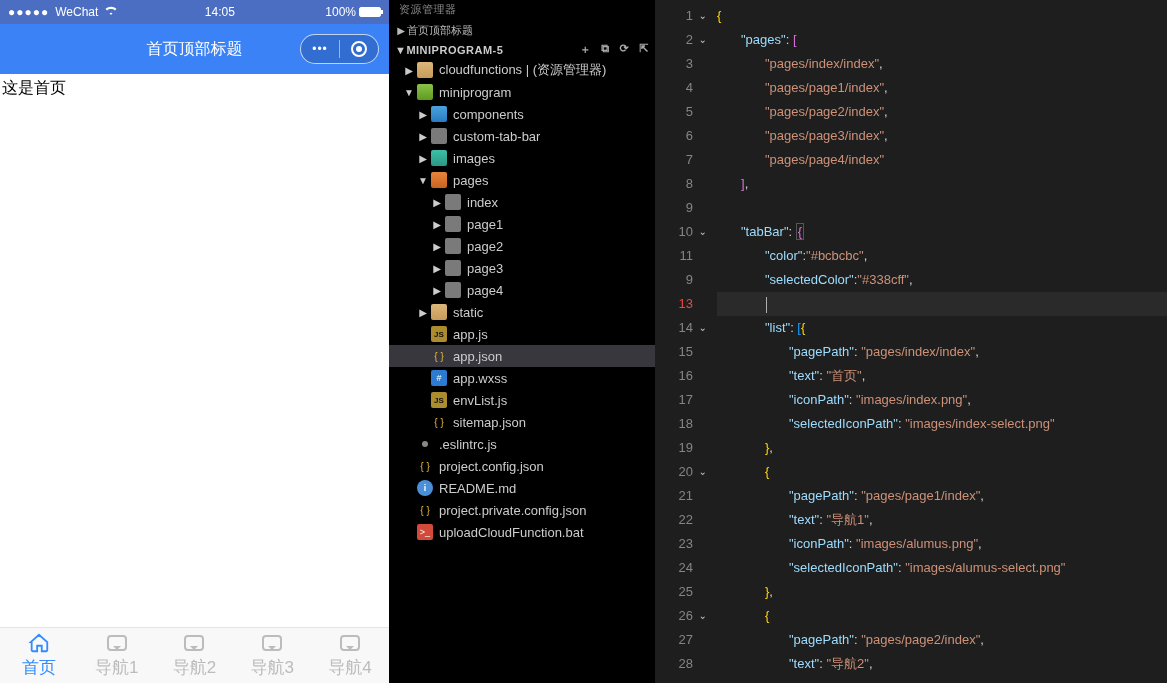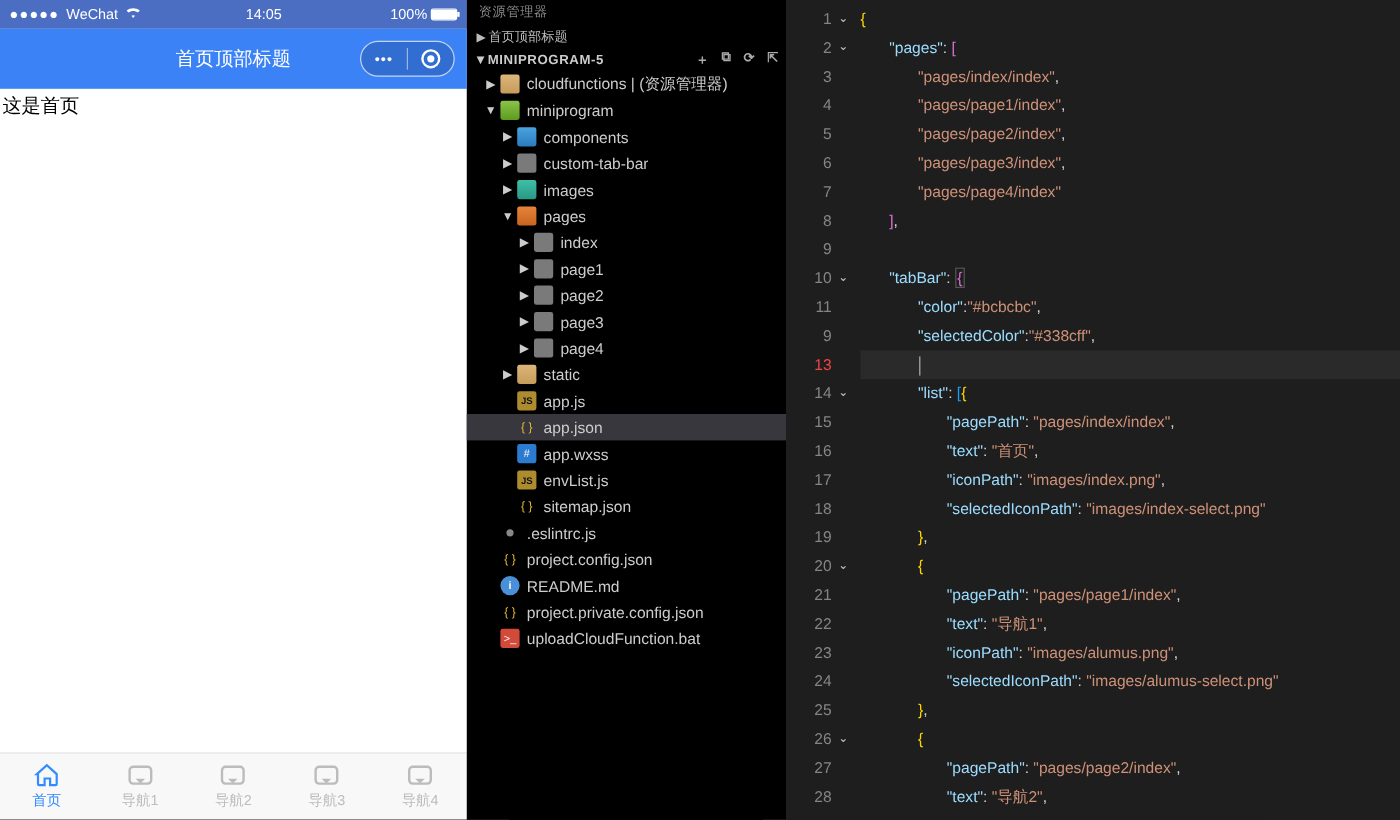--- a/index.html
+++ b/index.html
@@ -23,21 +23,21 @@
   .capsule .cbtn { width: 38px; height: 100%; display:flex; align-items:center; justify-content:center; color:#fff; font-size:16px;}
   .capsule .sep { width:1px; height:18px; background:rgba(255,255,255,.5);}
   .capsule .dots::before{content:"•••"; letter-spacing:1px; font-size:12px;}
   .capsule .ring{ width:16px; height:16px; border:2px solid #fff; border-radius:50%; display:flex; align-items:center; justify-content:center;}
   .capsule .ring::after{content:"";width:6px;height:6px;border-radius:50%;background:#fff;}
 
   .page-body { flex: 1; background: #fff; font-size: 16px; color:#000; padding:0; }
   .page-body .txt{ padding:4px 2px; }
 
   .tabbar { height: 56px; border-top: 1px solid #e5e5e5; display: flex; background:#f8f8f8;}
-  .tabbar .tab { flex: 1; display: flex; flex-direction: column; align-items: center; justify-content: center; font-size: 12px; color: #bcbcbc; gap:2px;}
+  .tabbar .tab { flex: 1; display: flex; flex-direction: column; align-items: center; justify-content: center; font-size: 17px; color: #bcbcbc; gap:2px;}
   .tabbar .tab.active { color: #338cff; }
   .tab .ticon{ width:22px; height:22px; display:flex; align-items:center; justify-content:center;}
   .chat-icon{ width:20px; height:16px; border:2px solid currentColor; border-radius:4px; position:relative;}
   .chat-icon::after{content:"";position:absolute;left:4px;bottom:-5px;width:0;height:0;border:4px solid transparent;border-top-color:currentColor;}
   .home-icon svg{display:block;}
 
   
   .explorer { width: 266px; background: #000000; color: #ccc; font-size: 13px; display: flex; flex-direction: column; }
   .explorer .panel-label { font-size:11px; color:#888; padding:2px 10px 4px; letter-spacing:.5px;}
   .explorer .section-head { display:flex; align-items:center; padding:2px 6px; color:#bbb; font-size:11px; cursor:pointer;}

